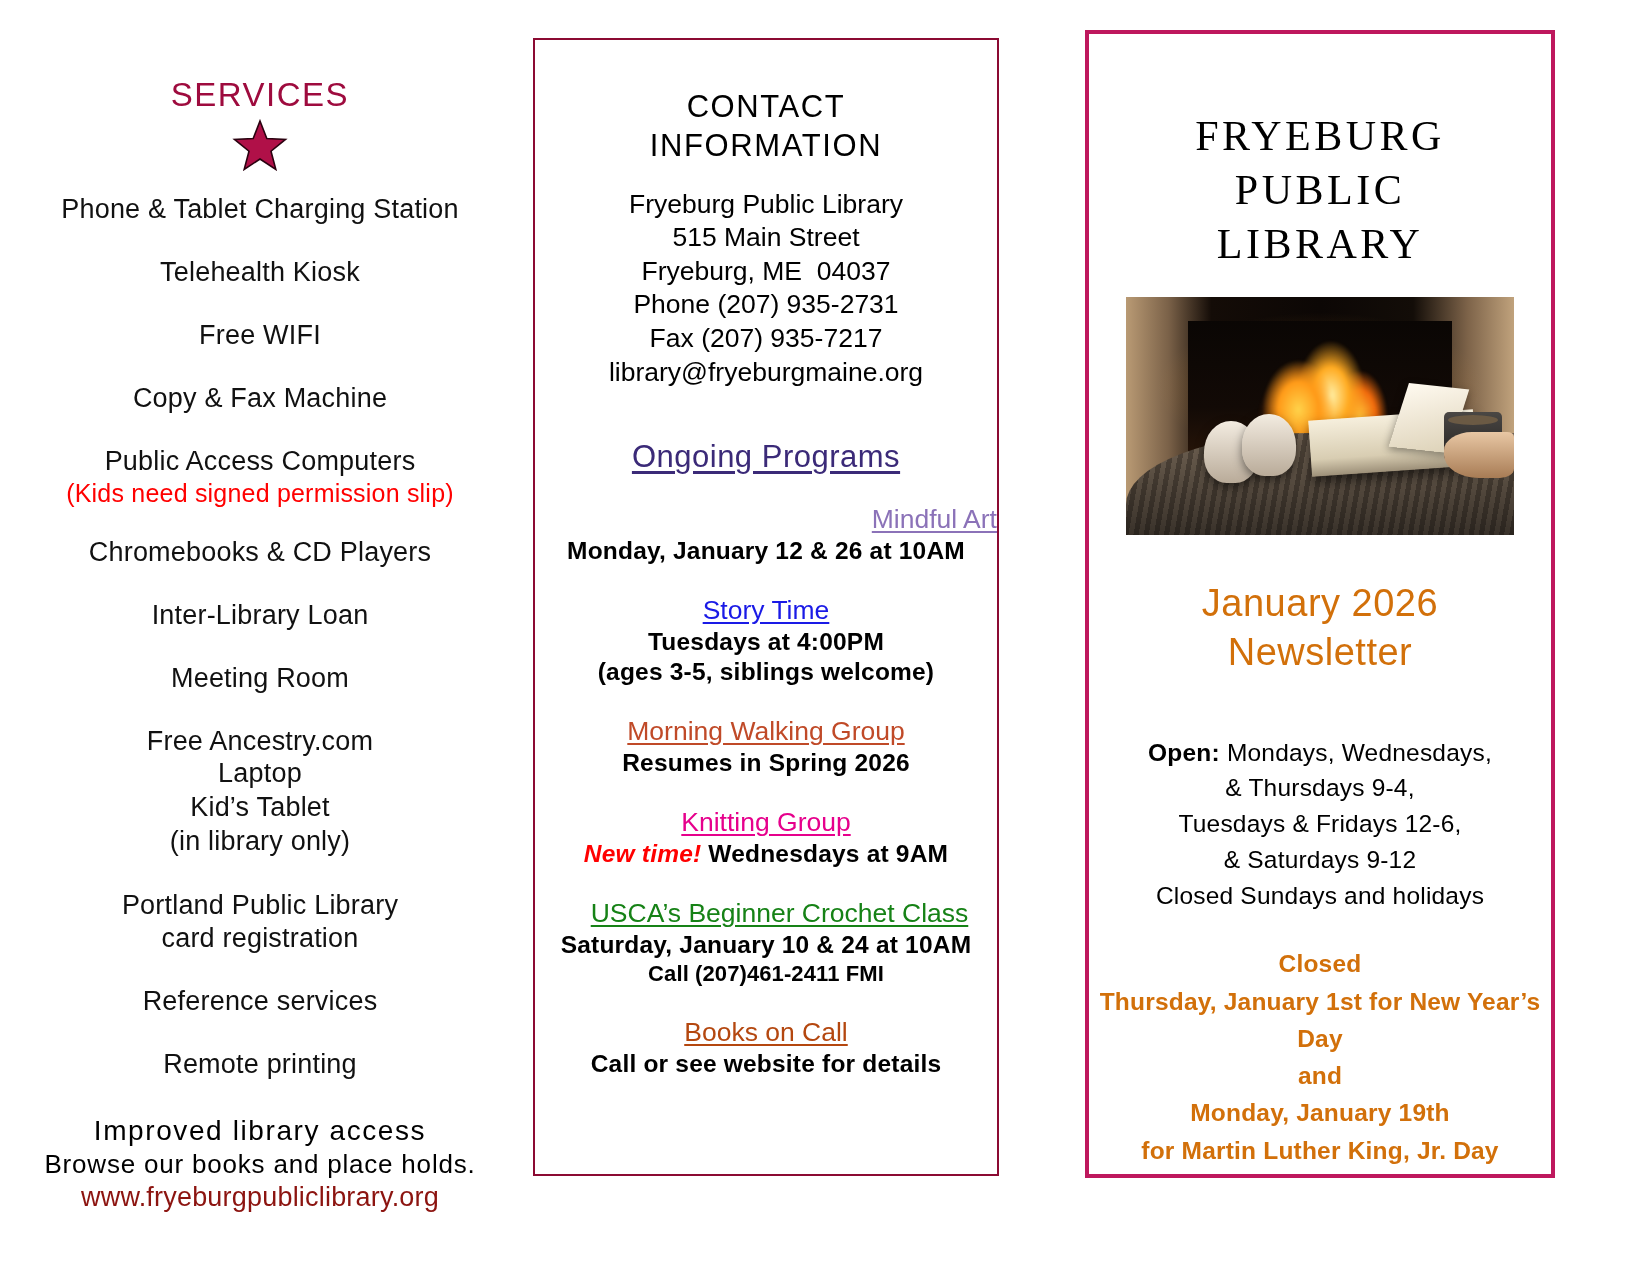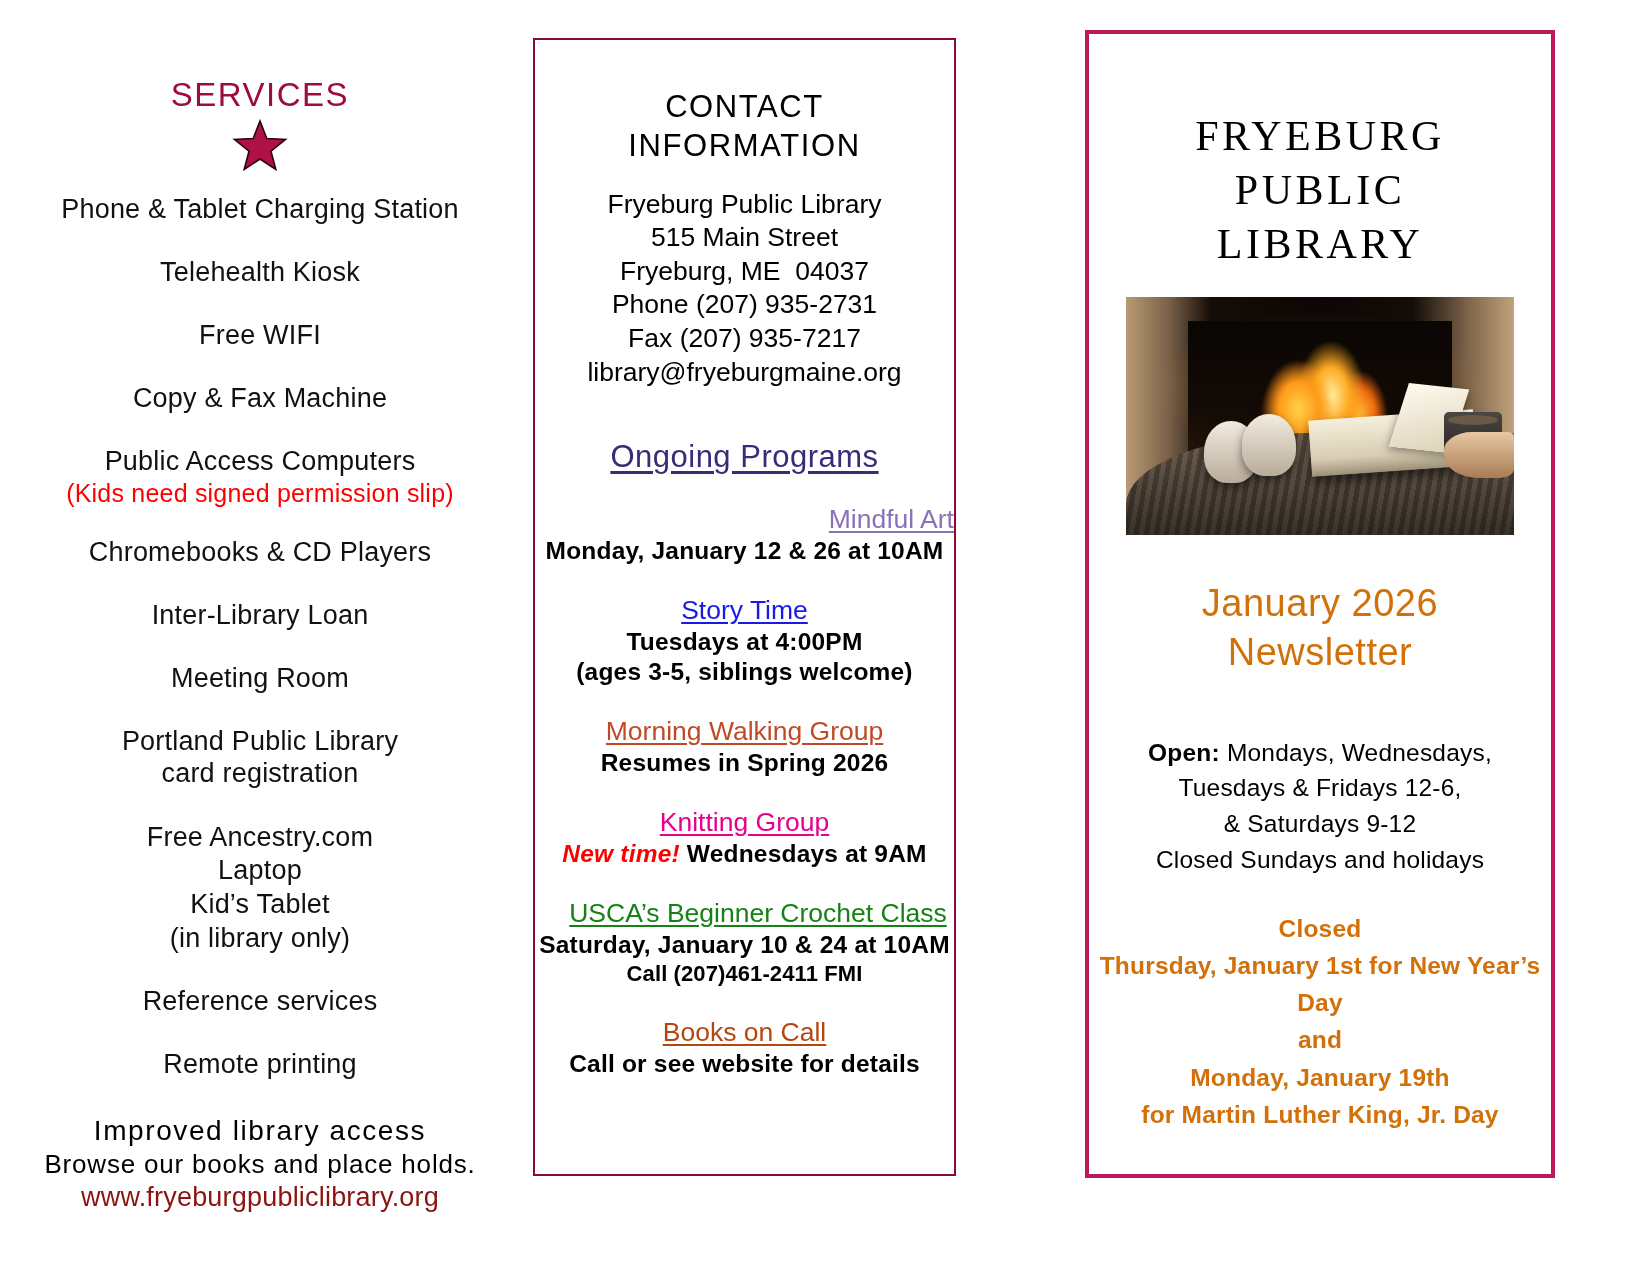--- a/index.html
+++ b/index.html
@@ -82,21 +82,21 @@
     color: #8C1410;
     letter-spacing: .2px;
     margin: 0;
   }
 
   
   .panel-contact {
     position: absolute;
     left: 533px;
     top: 38px;
-    width: 423px;
+    width: 466px;
     height: 1138px;
     border: 2px solid #8B0A32;
     box-sizing: border-box;
     text-align: center;
   }
   .contact-head {
     font-size: 31px;
     letter-spacing: 1.6px;
     line-height: 1.25;
     margin-top: 48px;
@@ -291,29 +291,29 @@
       <div class="svc-item tight">
         <span>Public Access Computers</span>
         <span class="svc-note">(Kids need signed permission slip)</span>
       </div>
 
       <div class="svc-item">Chromebooks &amp; CD Players</div>
       <div class="svc-item">Inter-Library Loan</div>
       <div class="svc-item">Meeting Room</div>
 
       <div class="svc-item">
-        <span>Portland Public Library</span>
-        <span class="svc-sub">card registration</span>
-      </div>
-
-      <div class="svc-item">
         <span>Free Ancestry.com</span>
         <span class="svc-sub">Laptop</span>
         <span class="svc-sub">Kid’s Tablet</span>
         <span class="svc-sub">(in library only)</span>
+      </div>
+
+      <div class="svc-item">
+        <span>Portland Public Library</span>
+        <span class="svc-sub">card registration</span>
       </div>
 
       <div class="svc-item">Reference services</div>
       <div class="svc-item">Remote printing</div>
     </div>
 
     <div class="svc-access-head">Improved library access</div>
     <div class="svc-access-sub">Browse our books and place holds.</div>
     <div class="svc-url">www.fryeburgpubliclibrary.org</div>
   </div>
@@ -392,20 +392,21 @@
       <div class="hand"></div>
     </div>
 
     <div class="cover-month">
       <div>January 2026</div>
       <div>Newsletter</div>
     </div>
 
     <div class="cover-hours">
       <div><b>Open:</b><span> Mondays, Wednesdays,</span></div>
+      <div>&amp; Thursdays 9-4,</div>
       <div>Tuesdays &amp; Fridays 12-6,</div>
       <div>&amp; Saturdays 9-12</div>
       <div>Closed Sundays and holidays</div>
     </div>
 
     <div class="cover-closed">
       <div>Closed</div>
       <div>Thursday, January 1st for New Year’s Day</div>
       <div>and</div>
       <div>Monday, January 19th</div>

